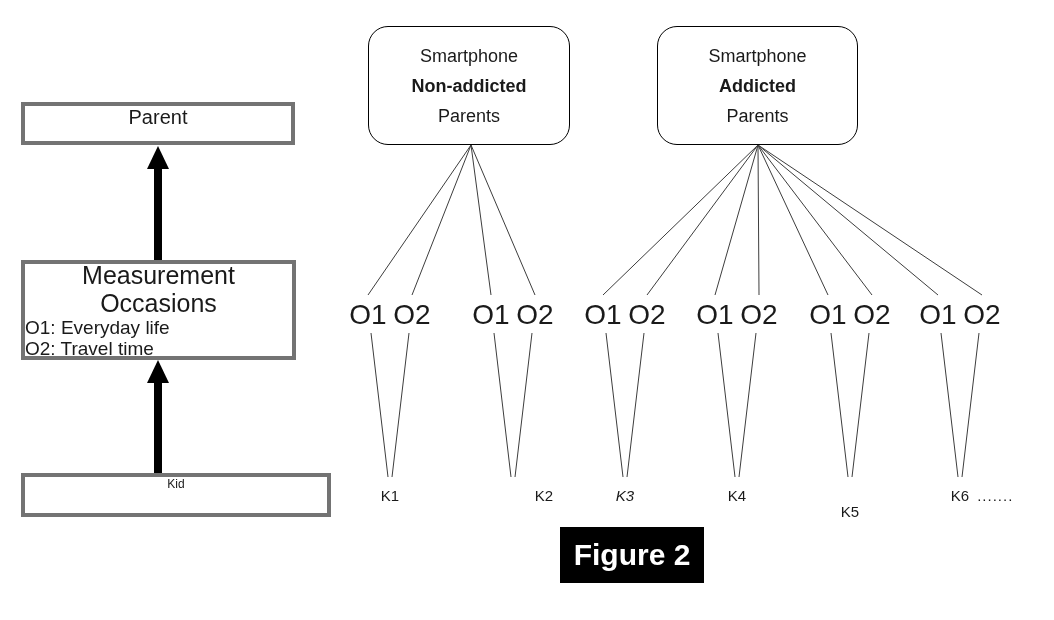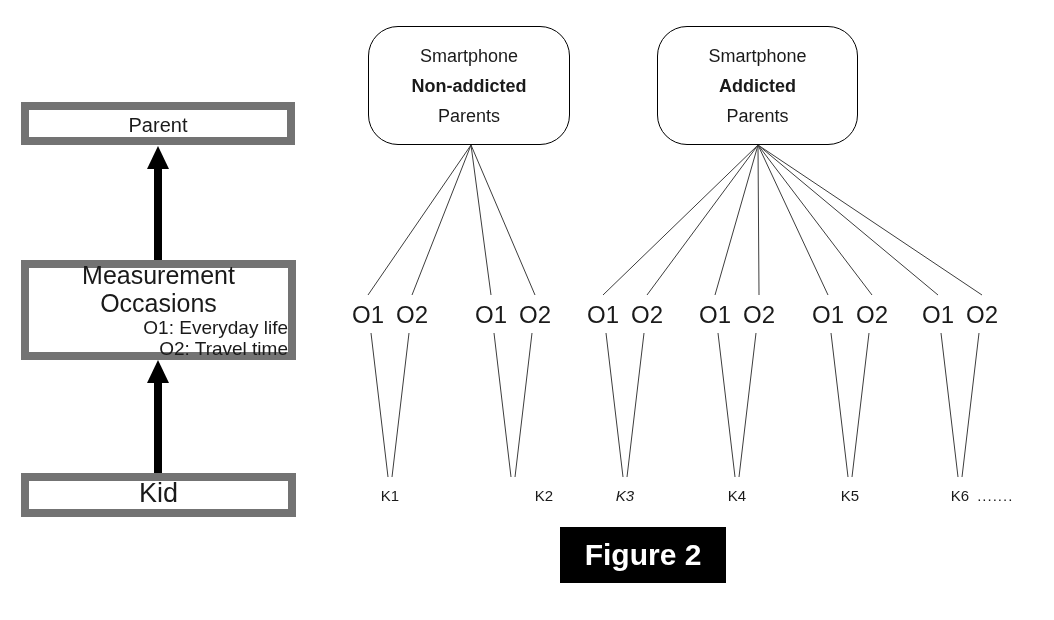--- a/index.html
+++ b/index.html
@@ -13,79 +13,79 @@
     overflow: hidden;
   }
   #connector-layer {
     position: absolute;
     left: 0; top: 0;
     width: 1054px; height: 620px;
   }
   .rect-box {
     position: absolute;
     box-sizing: border-box;
-    border: 8px solid #737373;
+    border: 4px solid #737373;
     background: #ffffff;
     display: flex;
-    align-items: flex-end;
+    align-items: flex-start;
     justify-content: center;
     text-align: center;
   }
   #parent-box { left: 21px; top: 102px; width: 274px; height: 43px; font-size: 20px; }
-  #kid-box    { left: 21px; top: 473px; width: 275px; height: 44px; font-size: 27px; }
+  #kid-box    { left: 21px; top: 473px; width: 310px; height: 44px; font-size: 12px; }
   #measurement-box {
     left: 21px; top: 260px; width: 275px; height: 100px;
     flex-direction: column;
     padding: 4px 0;
   }
   .meas-title { font-size: 25px; line-height: 28px; }
   .meas-sub   { font-size: 19px; line-height: 21px; }
   .rounded-box {
     position: absolute;
     box-sizing: border-box;
     border: 1.6px solid #000000;
-    border-radius: 30px;
+    border-radius: 20px;
     background: #ffffff;
     display: flex;
     flex-direction: column;
     align-items: center;
     justify-content: center;
     text-align: center;
     font-size: 18px;
     line-height: 30px;
   }
   #group-box-0 { left: 368px; top: 26px; width: 202px; height: 119px; }
   #group-box-1 { left: 657px; top: 26px; width: 201px; height: 119px; }
   .bold-line { font-weight: bold; }
   .o-label {
     position: absolute;
     top: 302px;
     transform: translateX(-50%);
-    font-size: 24px;
+    font-size: 28px;
     line-height: 26px;
     white-space: nowrap;
   }
   .k-label {
     position: absolute;
     top: 483px;
     transform: translateX(-50%);
     font-size: 15px;
     line-height: 26px;
     white-space: nowrap;
   }
   .k-suffix {
     position: absolute;
     left: 100%;
     padding-left: 8px;
     letter-spacing: 1px;
   }
   #figure-label {
     position: absolute;
     left: 560px; top: 527px;
-    width: 166px; height: 56px;
+    width: 144px; height: 56px;
     background: #000000;
     color: #ffffff;
     font-size: 30px;
     font-weight: bold;
     display: flex;
     align-items: center;
     justify-content: center;
   }
 </style>
 </head>
@@ -167,21 +167,21 @@
       <span class="o-label" style="left: 535px;">O2</span>
       <span class="k-label" style="left: 544px;">K2</span>
       <span class="o-label" style="left: 603px;">O1</span>
       <span class="o-label" style="left: 647px;">O2</span>
       <span class="k-label" style="left: 625px; font-style: italic;">K3</span>
       <span class="o-label" style="left: 715px;">O1</span>
       <span class="o-label" style="left: 759px;">O2</span>
       <span class="k-label" style="left: 737px;">K4</span>
       <span class="o-label" style="left: 828px;">O1</span>
       <span class="o-label" style="left: 872px;">O2</span>
-      <span class="k-label" style="left: 850px;">K5</span>
+      <span class="k-label" style="left: 850px; margin-top: 16px;">K5</span>
       <span class="o-label" style="left: 938px;">O1</span>
       <span class="o-label" style="left: 982px;">O2</span>
       <span class="k-label" style="left: 960px; text-align: right;">K6<span class="k-suffix">.......</span></span>
     </div>
 
   <div id="figure-label">Figure 2</div>
 
 </div>
 
 </body></html>

